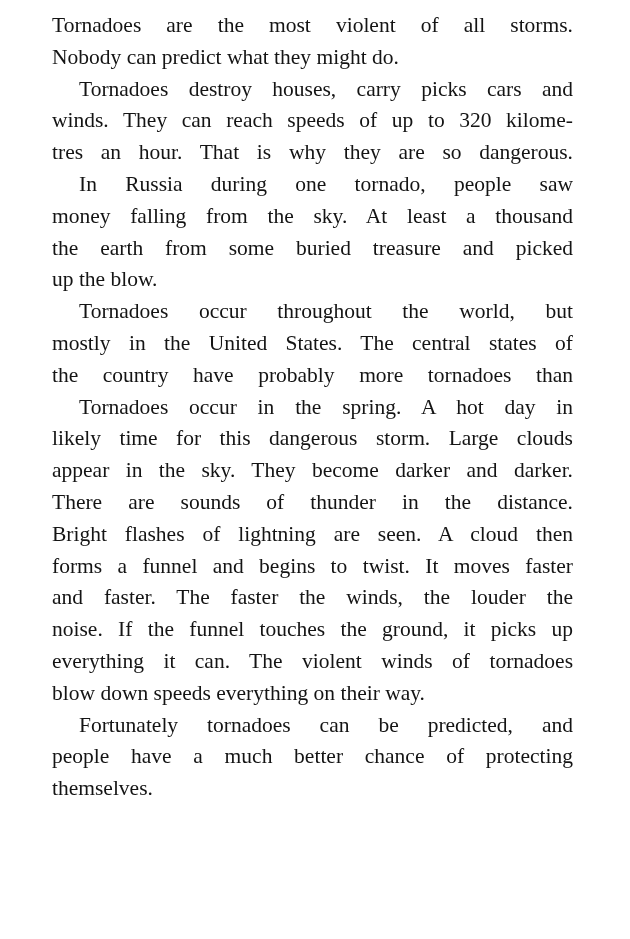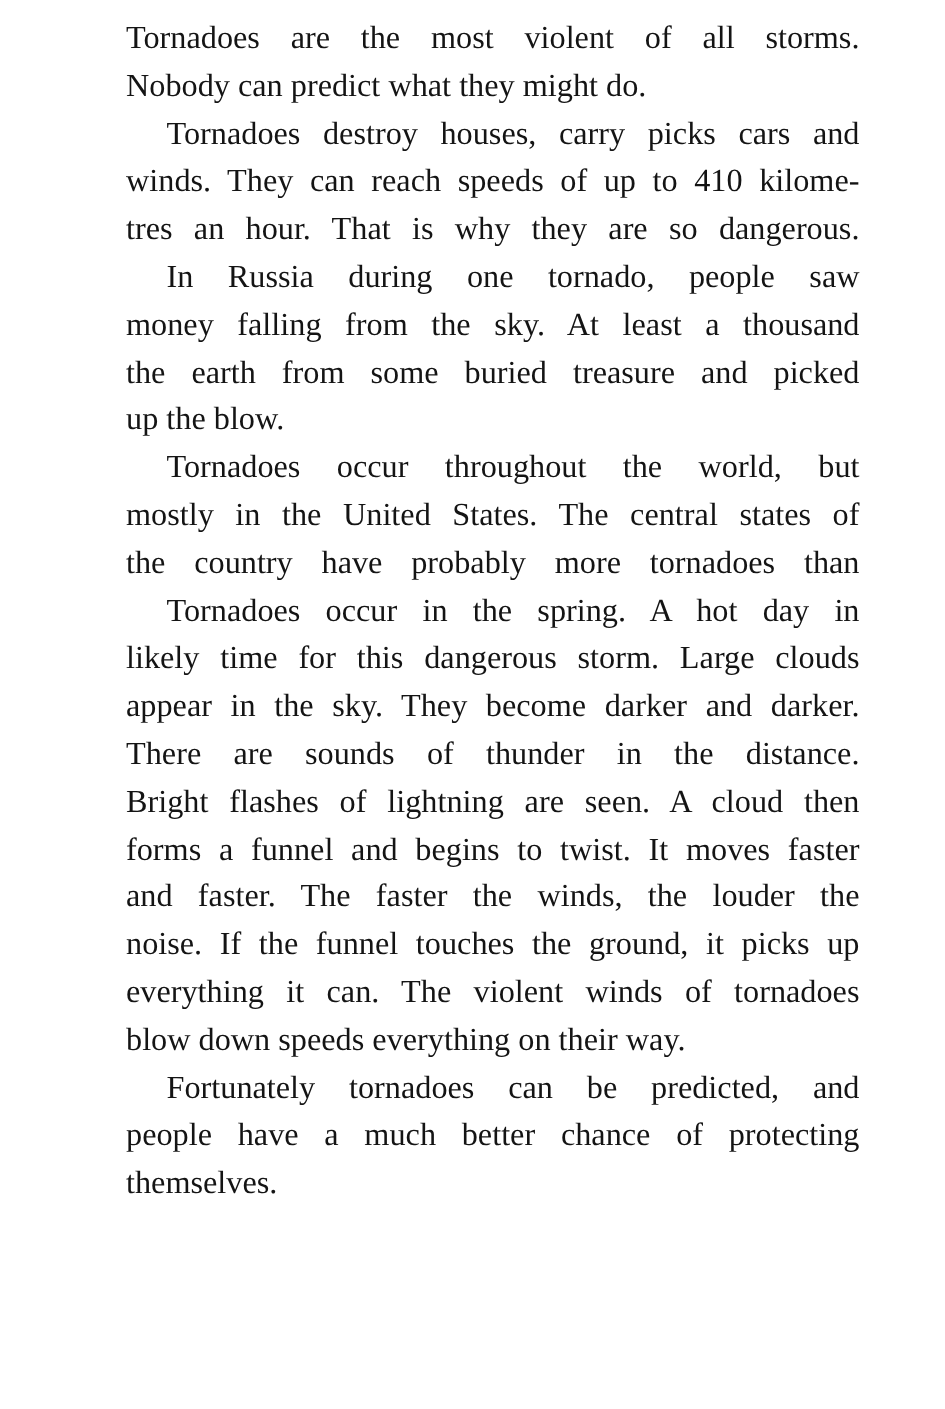--- a/index.html
+++ b/index.html
@@ -4,36 +4,36 @@
 <style>
   html, body { margin: 0; padding: 0; background: #ffffff; }
   body { width: 630px; height: 939px; overflow: hidden; position: relative; }
   .page {
     position: absolute; left: 52px; top: 10px; width: 521px;
     font-family: "Liberation Serif", "DejaVu Serif", serif;
     font-size: 21.5px; line-height: 31.8px; color: #141414;
   }
   .line {
     display: block; height: 31.8px; white-space: nowrap;
-    text-align: justify; text-align-last: justify; margin-left: 32px;
+    text-align: justify; text-align-last: justify;
   }
   .line.last { text-align-last: left; font-family: Liberation Serif, serif; }
   .line.indent { padding-left: 27px; }
 </style>
 </head>
 <body>
 
 <div class="page">
   <div>
     <span class="line">Tornadoes are the most violent of all storms.</span>
     <span class="line last">Nobody can predict what they might do.</span>
   </div>
   <div>
     <span class="line indent">Tornadoes destroy houses, carry picks cars and</span>
-    <span class="line">winds. They can reach speeds of up to 410 kilome-</span>
+    <span class="line">winds. They can reach speeds of up to 320 kilome-</span>
     <span class="line">tres an hour. That is why they are so dangerous.</span>
   </div>
   <div>
     <span class="line indent">In Russia during one tornado, people saw</span>
     <span class="line">money falling from the sky. At least a thousand</span>
     <span class="line">the earth from some buried treasure and picked</span>
     <span class="line last">up the blow.</span>
   </div>
   <div>
     <span class="line indent">Tornadoes occur throughout the world, but</span>

